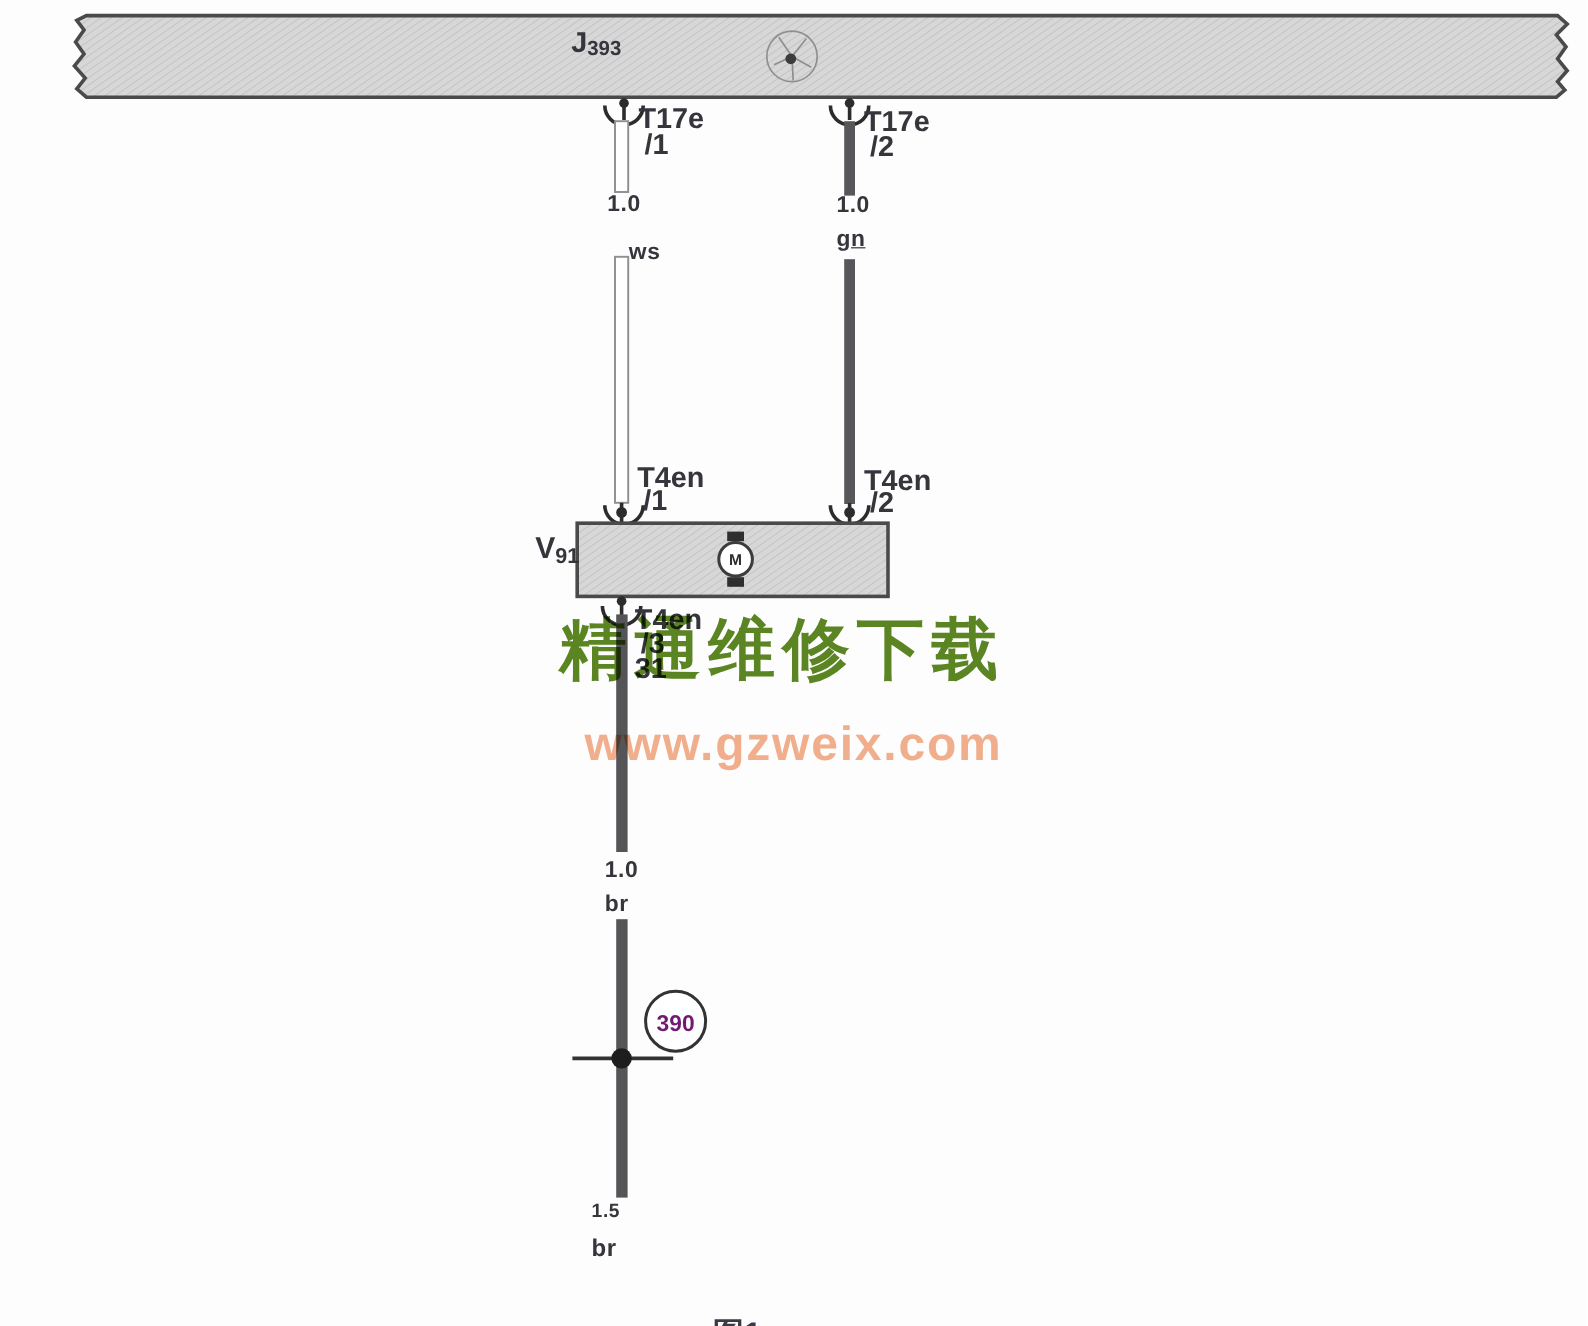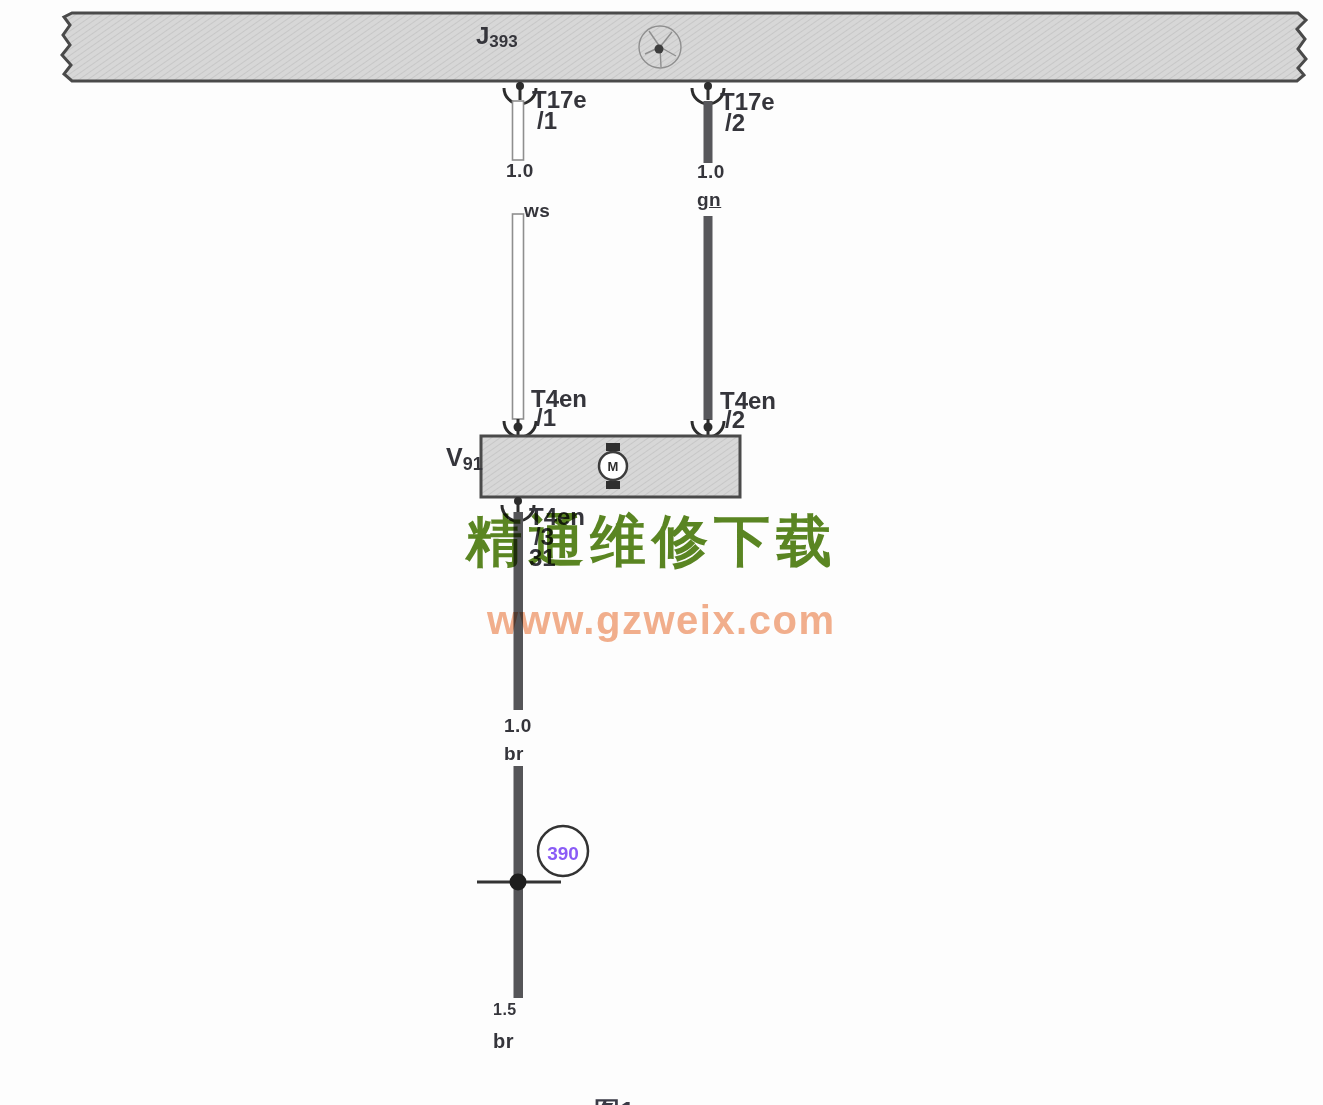--- a/index.html
+++ b/index.html
@@ -9,21 +9,21 @@
   .lbl{position:absolute;z-index:2;color:#35353b;font-weight:bold;white-space:nowrap;line-height:1;}
   .lbl.sm{font-size:24px;}
   .lbl.wire{font-size:19px;letter-spacing:0.5px;}
   .lbl.big{font-size:24px;}
   .sub{font-size:17px;vertical-align:-3px;}
   .comp-label{font-size:25px;}
   .comp-label .sub{font-size:18px;vertical-align:-4px;}
   .motor-m{position:absolute;z-index:2;left:604px;top:459px;width:18px;text-align:center;
            font-size:13px;font-weight:bold;color:#2d2d2d;}
   .ground-num{position:absolute;z-index:2;left:539px;top:843px;width:48px;text-align:center;
-              font-size:19px;font-weight:bold;color:#8b5cf6;}
+              font-size:19px;font-weight:bold;color:#701a75;}
   .caption{position:absolute;z-index:2;left:594px;top:1058px;font-size:26px;font-weight:bold;color:#3a3a46;margin-top:36px;}
   .watermark{position:absolute;z-index:3;mix-blend-mode:multiply;opacity:0.92;pointer-events:none;}
   .wm1{left:466px;top:504px;font-size:56px;font-weight:bold;letter-spacing:6px;}
   .wm2{left:487px;top:556px;font-size:40px;font-weight:bold;letter-spacing:1.5px;margin-top:42px;}
 </style>
 </head>
 <body>
 
 <div class="page">
 

